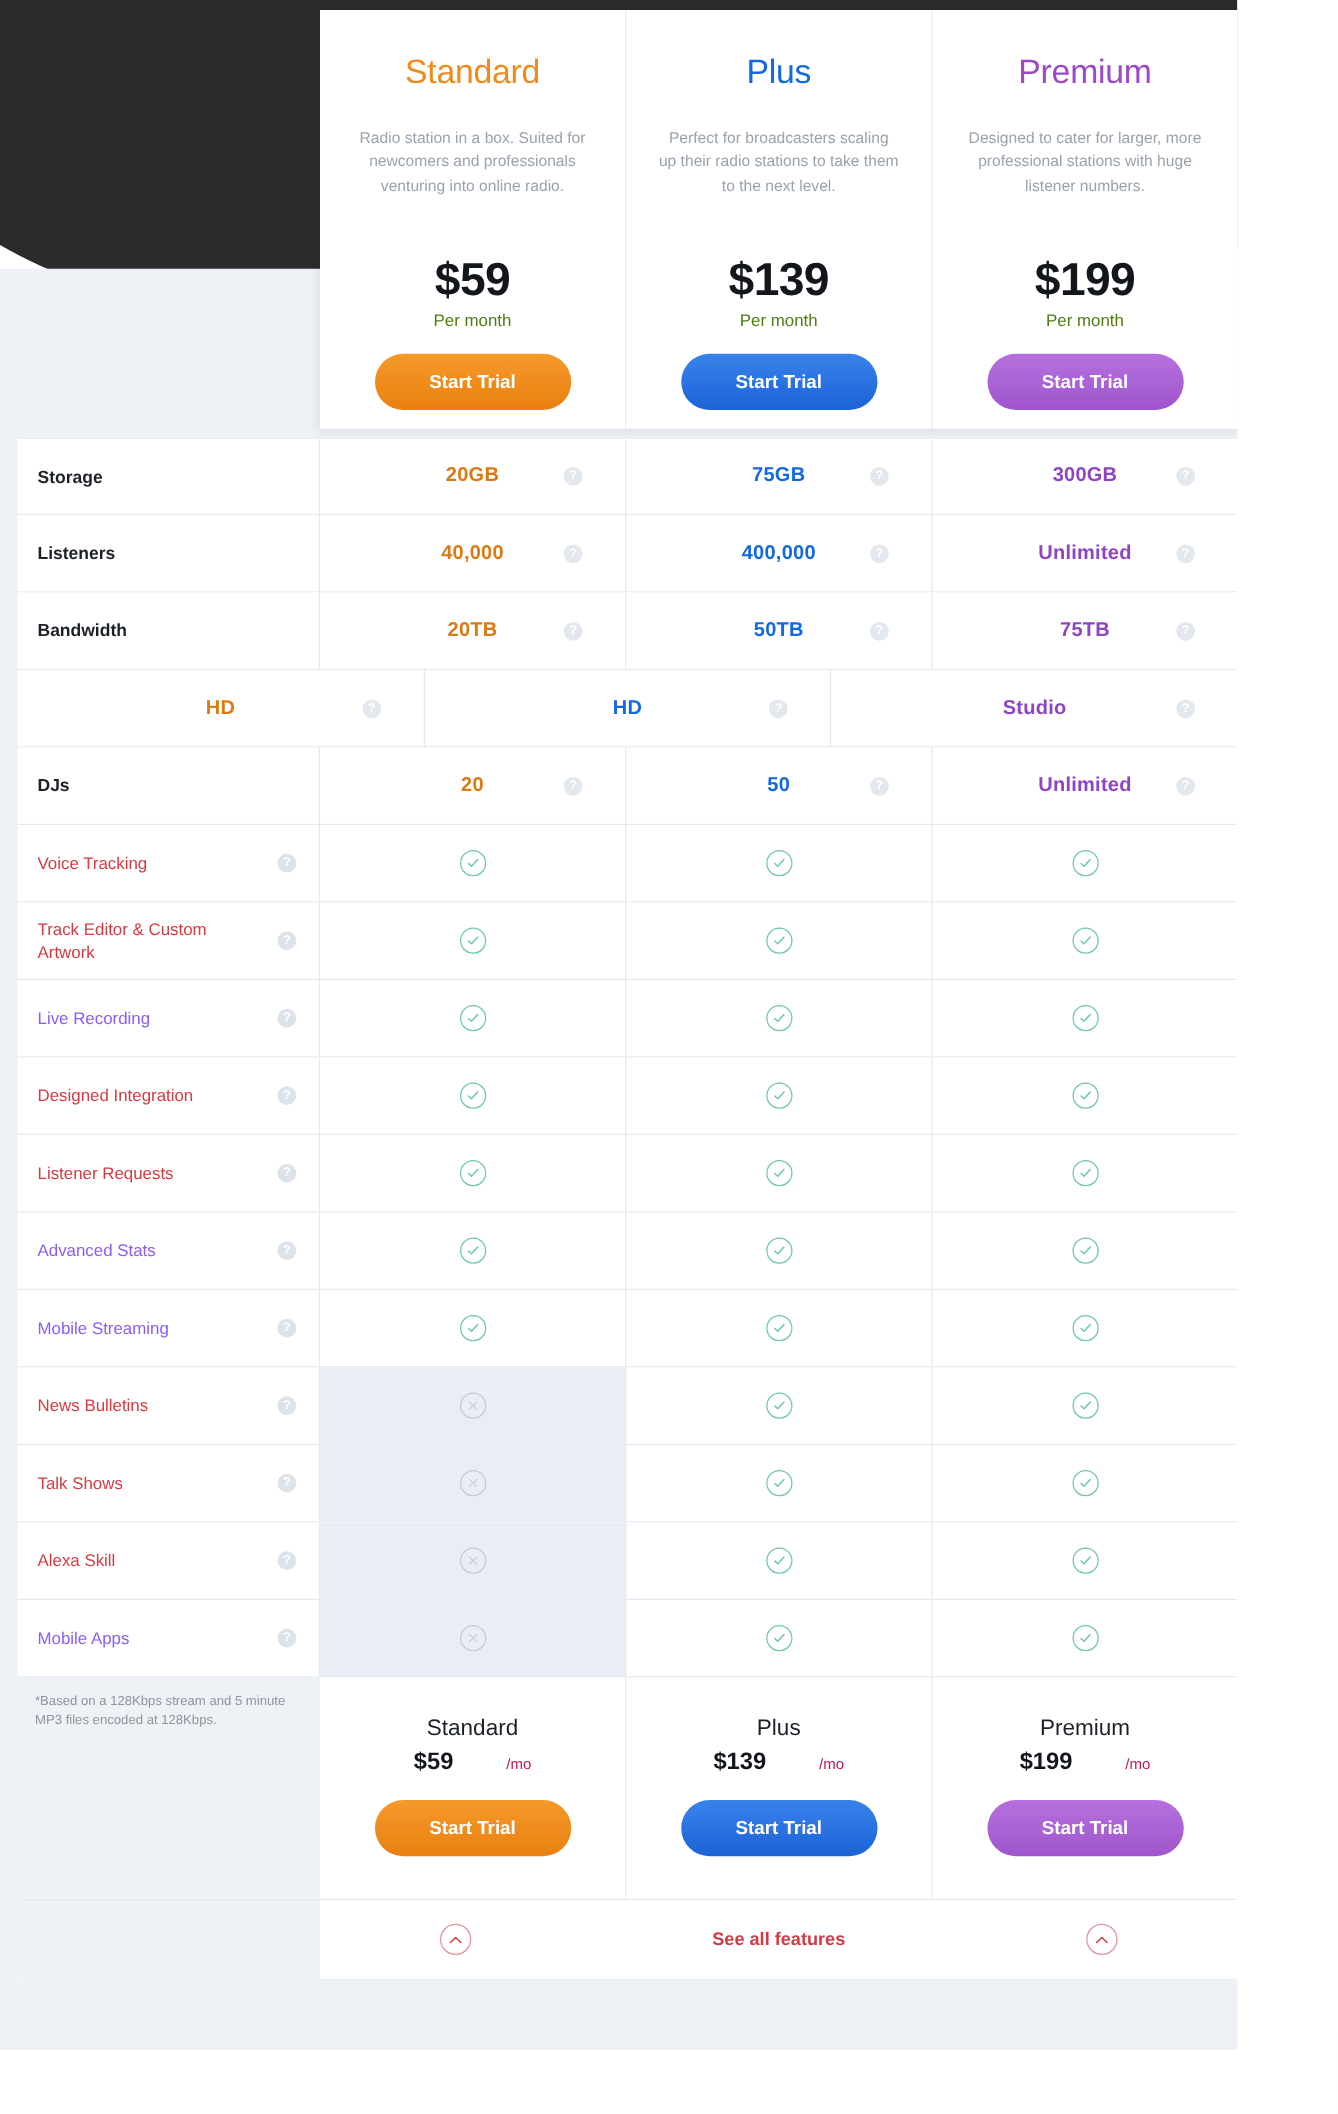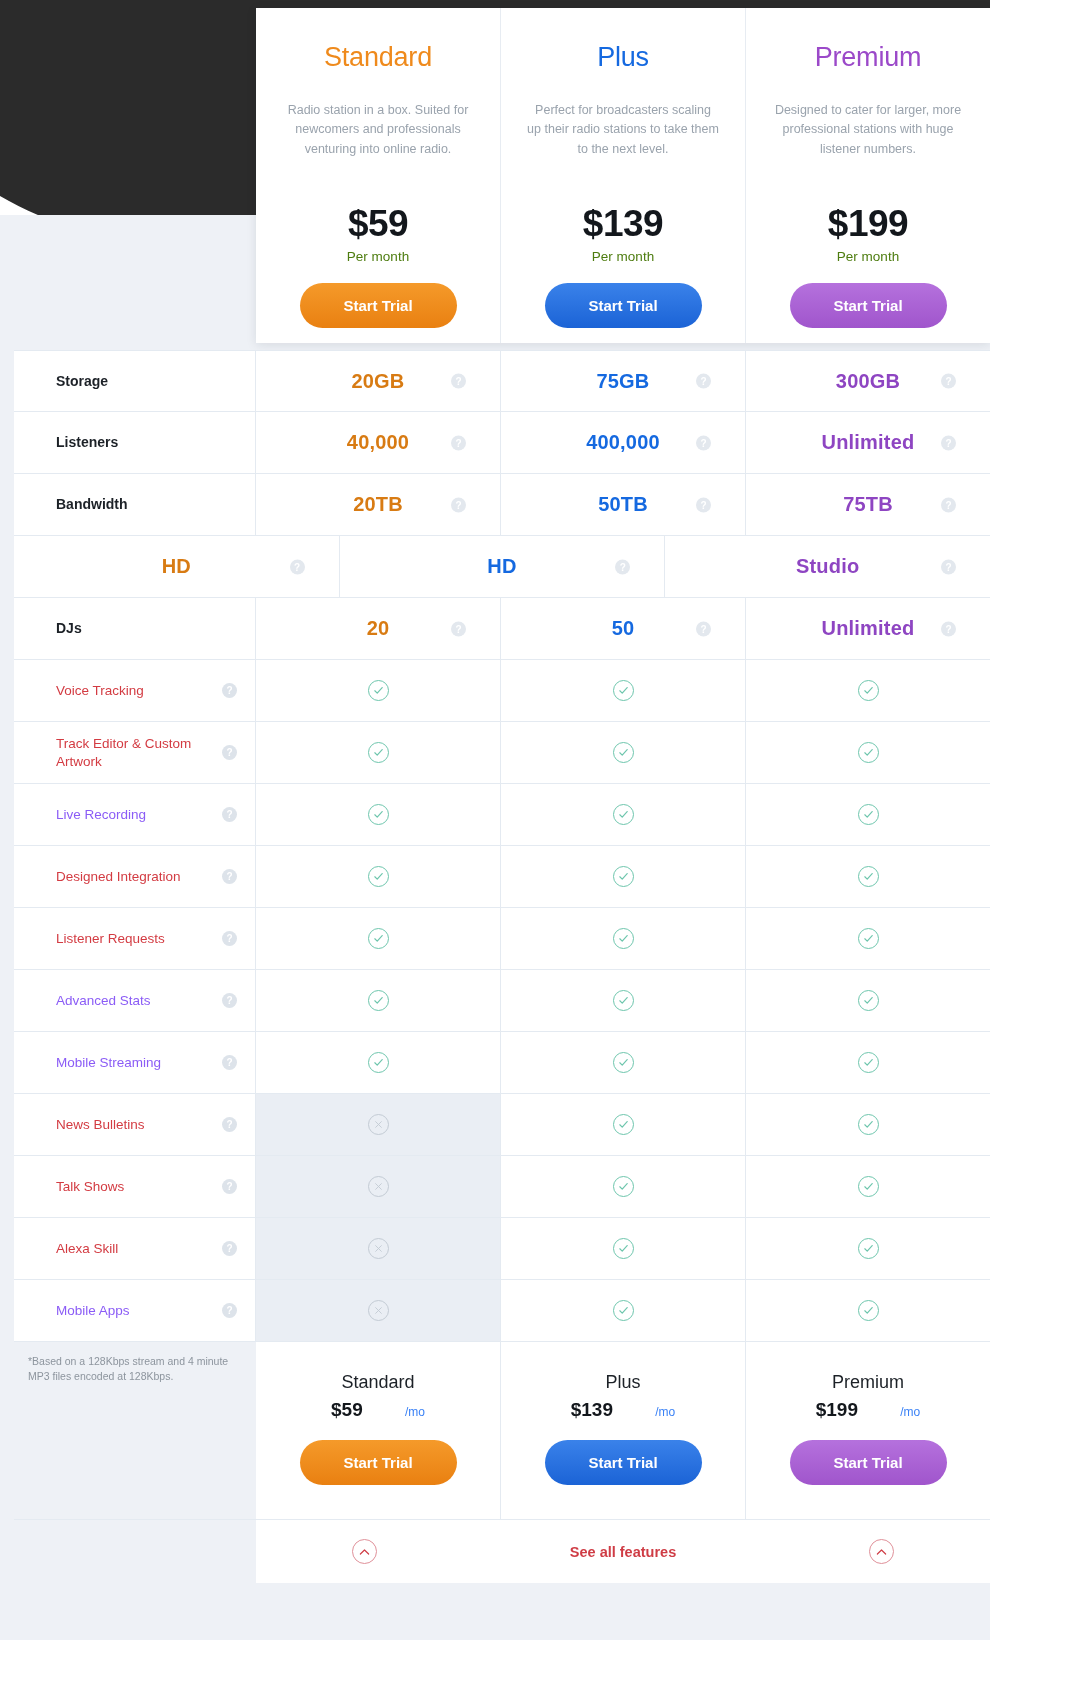--- a/index.html
+++ b/index.html
@@ -142,21 +142,21 @@
   .tlabel {
     width: 242px;
     flex: 0 0 242px;
     display: flex;
     align-items: center;
     padding: 10px 18px 10px 16px;
     font-size: 13.5px;
     border-right: 1px solid #e4eaf1;
     position: relative;
   }
-  .tlabel .txt { flex: 1 1 auto; line-height: 1.3; margin-left: 26px; }
+  .tlabel .txt { flex: 1 1 auto; line-height: 1.3; }
   .tlabel.bold .txt { font-weight: 700; color: #1c2127; font-size: 14px; }
   .tlabel.link .txt { color: #d33b42; }
   .tlabel.plainq .txt { color: #8b5cf6; }
 
   .qmark {
     flex: 0 0 auto;
     width: 15px; height: 15px;
     border-radius: 50%;
     background: #dde3ea;
     color: #ffffff;
@@ -173,21 +173,21 @@
     display: flex;
     align-items: center;
     justify-content: center;
     position: relative;
     border-right: 1px solid #e4eaf1;
     padding: 10px 6px;
   }
   .tcell:last-child { border-right: none; }
   .tcell.off { background: #eaeef4; }
 
-  .cval { font-size: 20px; font-weight: 700; letter-spacing: .2px; }
+  .cval { font-size: 16px; font-weight: 700; letter-spacing: .2px; }
   .cval.standard { color: #d87b13; }
   .cval.plus     { color: #1569e0; }
   .cval.premium  { color: #8e45c2; }
 
   .cell-q {
     position: absolute;
     right: 34px; top: 50%;
     transform: translateY(-50%);
     width: 15px; height: 15px;
     border-radius: 50%;
@@ -222,21 +222,21 @@
   }
   .sp {
     flex: 1 1 0;
     text-align: center;
     padding: 30px 10px 34px;
     border-right: 1px solid #e4eaf1;
   }
   .sp:last-child { border-right: none; }
   .sp-name { font-size: 18px; color: #1c2127; }
   .sp-price { margin-top: 6px; font-size: 19px; font-weight: 700; color: #13171c; }
-  .sp-price .mo { font-size: 12px; font-weight: 400; color: #3b82f6; margin-left: 37px; }
+  .sp-price .mo { font-size: 12px; font-weight: 400; color: #be185d; margin-left: 37px; }
 
   
   .tfoot {
     display: flex;
     background: #ffffff;
     height: 63px;
     position: relative;
   }
   .tfoot .sp-spacer { width: 242px; flex: 0 0 242px; background: #eef1f6; height: 63px; }
   .foot-inner {
@@ -722,18 +722,18 @@
           <span class="see-all">See all features</span>
           <span class="chevron-btn">
             <svg width="11" height="8" viewBox="0 0 12 8">
               <path d="M1.5 6.2 L6 1.8 L10.5 6.2" fill="none" stroke="currentColor" stroke-width="1.3" stroke-linecap="round" stroke-linejoin="round"></path>
             </svg>
           </span>
         </div>
       </div>
     </div>
 
-  <div class="footnote">*Based on a 128Kbps stream and 4 minute MP3 files encoded at 128Kbps.</div>
+  <div class="footnote">*Based on a 128Kbps stream and 5 minute MP3 files encoded at 128Kbps.</div>
 
   <div class="gutter-right"></div>
   <div class="gutter-bottom"></div>
 
 </div>
 
 </body></html>

